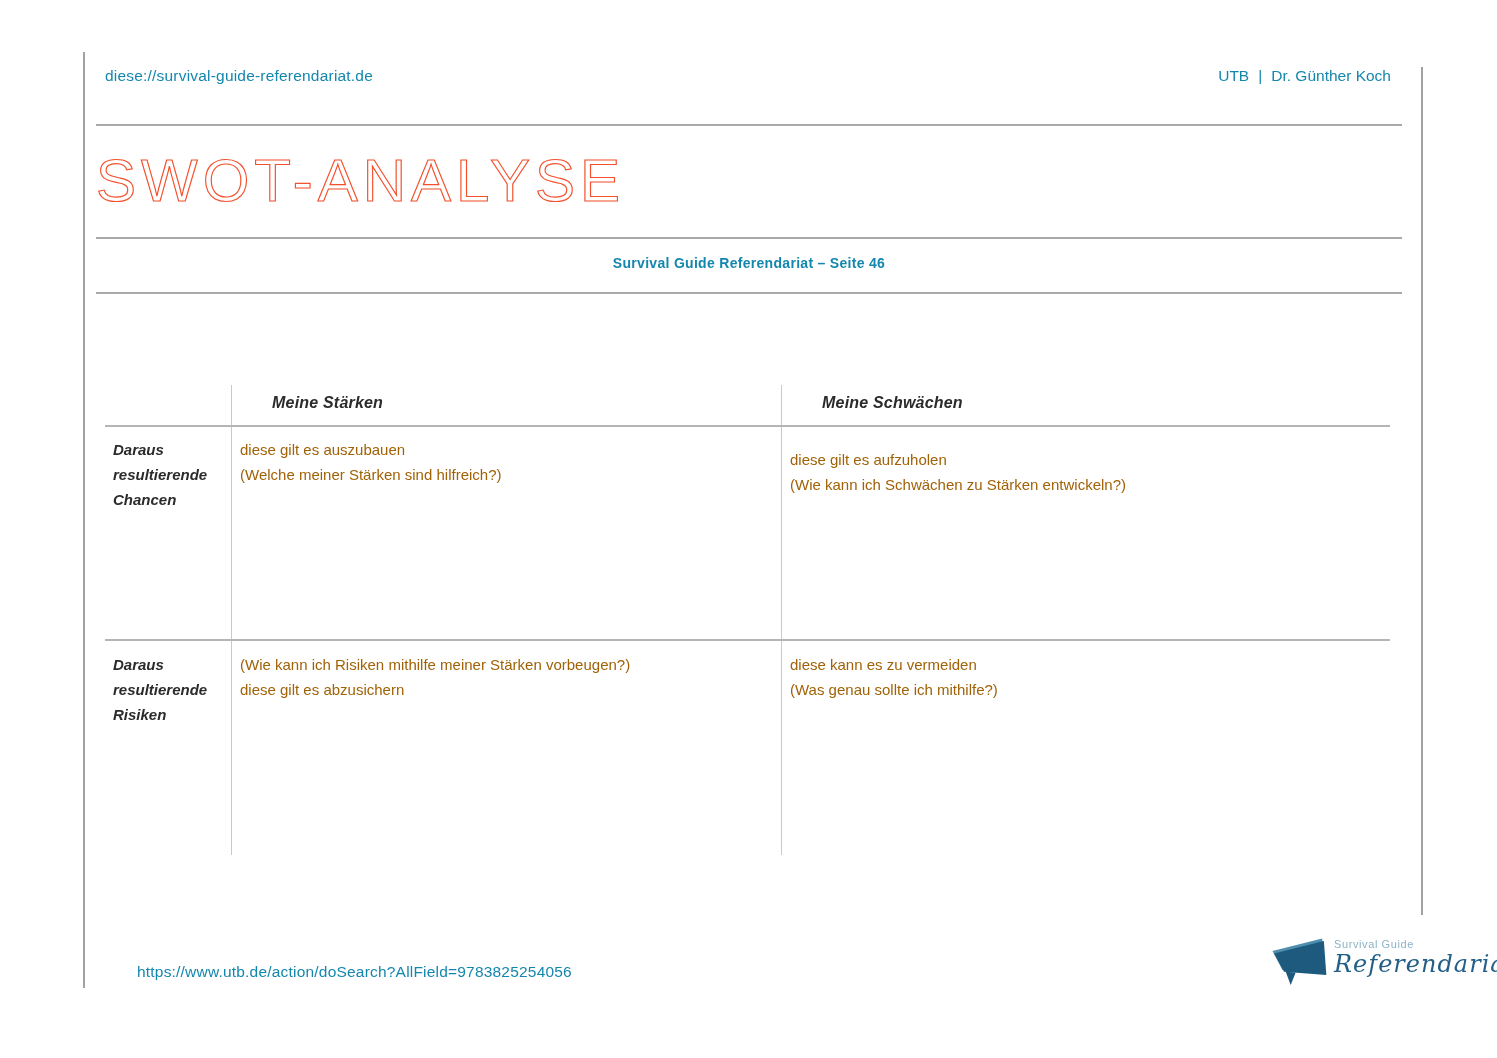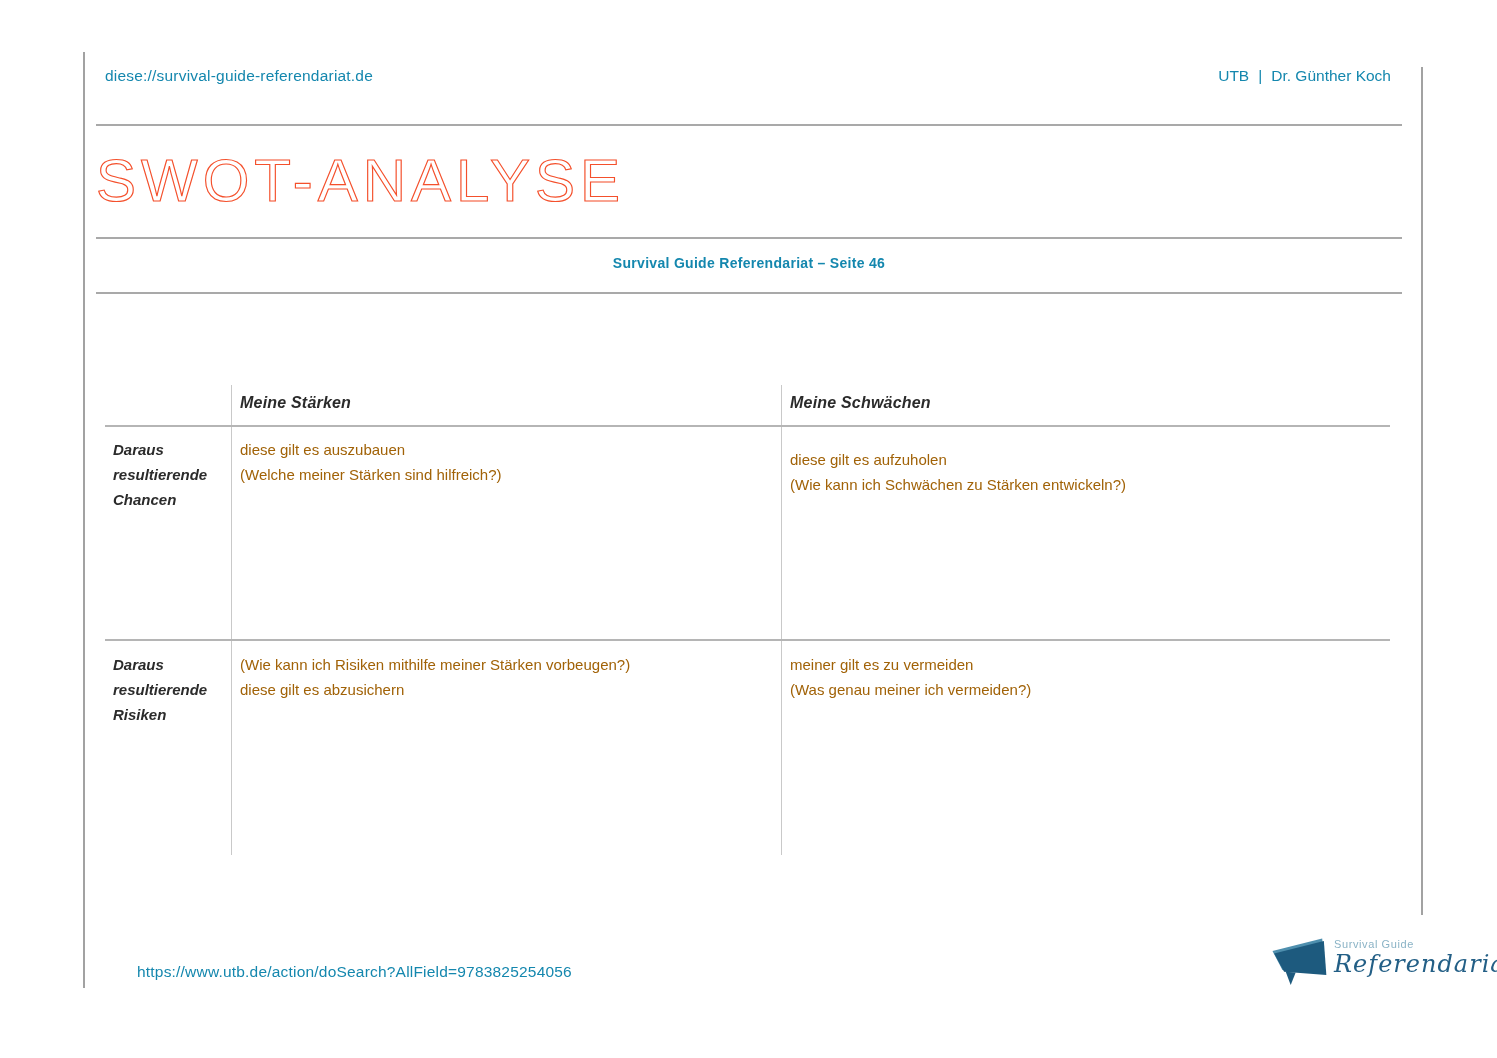--- a/index.html
+++ b/index.html
@@ -25,21 +25,21 @@
     -webkit-text-fill-color:transparent;-webkit-text-stroke:1.15px #f4502c;
     white-space:nowrap;
   }
   .page-subtitle{
     position:absolute;left:96px;top:255px;width:1306px;text-align:center;
     font-size:14px;font-weight:700;color:#1487ae;letter-spacing:0.3px;
   }
 
   .col-hdr{
     position:absolute;top:394px;font-size:16px;font-weight:700;font-style:italic;
-    color:#2b2b2b;letter-spacing:0.2px;white-space:nowrap;
+    color:#2b2b2b;letter-spacing:0.2px;white-space:nowrap;margin-left:32px;
   }
   .row-label{
     position:absolute;width:118px;font-size:15px;font-weight:700;font-style:italic;
     color:#2b2b2b;line-height:25px;
   }
   .cell{
     position:absolute;font-size:15px;color:#a16207;line-height:25px;
   }
   .cell .l{display:block;white-space:nowrap;}
 
@@ -97,22 +97,22 @@
       <span class="l">diese gilt es aufzuholen</span>
       <span class="l">(Wie kann ich Schwächen zu Stärken entwickeln?)</span>
     </div>
 
     <div class="row-label" style="left:113px;top:652px;">Daraus resultierende Risiken</div>
     <div class="cell" style="left:240px;top:652px;width:525px;">
       <span class="l">(Wie kann ich Risiken mithilfe meiner Stärken vorbeugen?)</span>
       <span class="l">diese gilt es abzusichern</span>
     </div>
     <div class="cell" style="left:790px;top:652px;width:595px;">
-      <span class="l">meiner gilt es zu vermeiden</span>
-      <span class="l">(Was genau meiner ich vermeiden?)</span>
+      <span class="l">diese kann es zu vermeiden</span>
+      <span class="l">(Was genau sollte ich mithilfe?)</span>
     </div>
   </div>
 
   <a class="link" style="left:105px;top:963px;margin-left:32px;">https://www.utb.de/action/doSearch?AllField=9783825254056</a>
 
   <div class="logo">
     <svg width="58" height="58" viewBox="0 0 70 66">
       <polygon points="3,16 63,1 67,43 15,39" fill="#4e8fae"></polygon>
       <polygon points="5,19 65,4 68,45 17,41" fill="#1d5a7e"></polygon>
       <polygon points="19,41 31,42 25,57" fill="#1d5a7e"></polygon>

